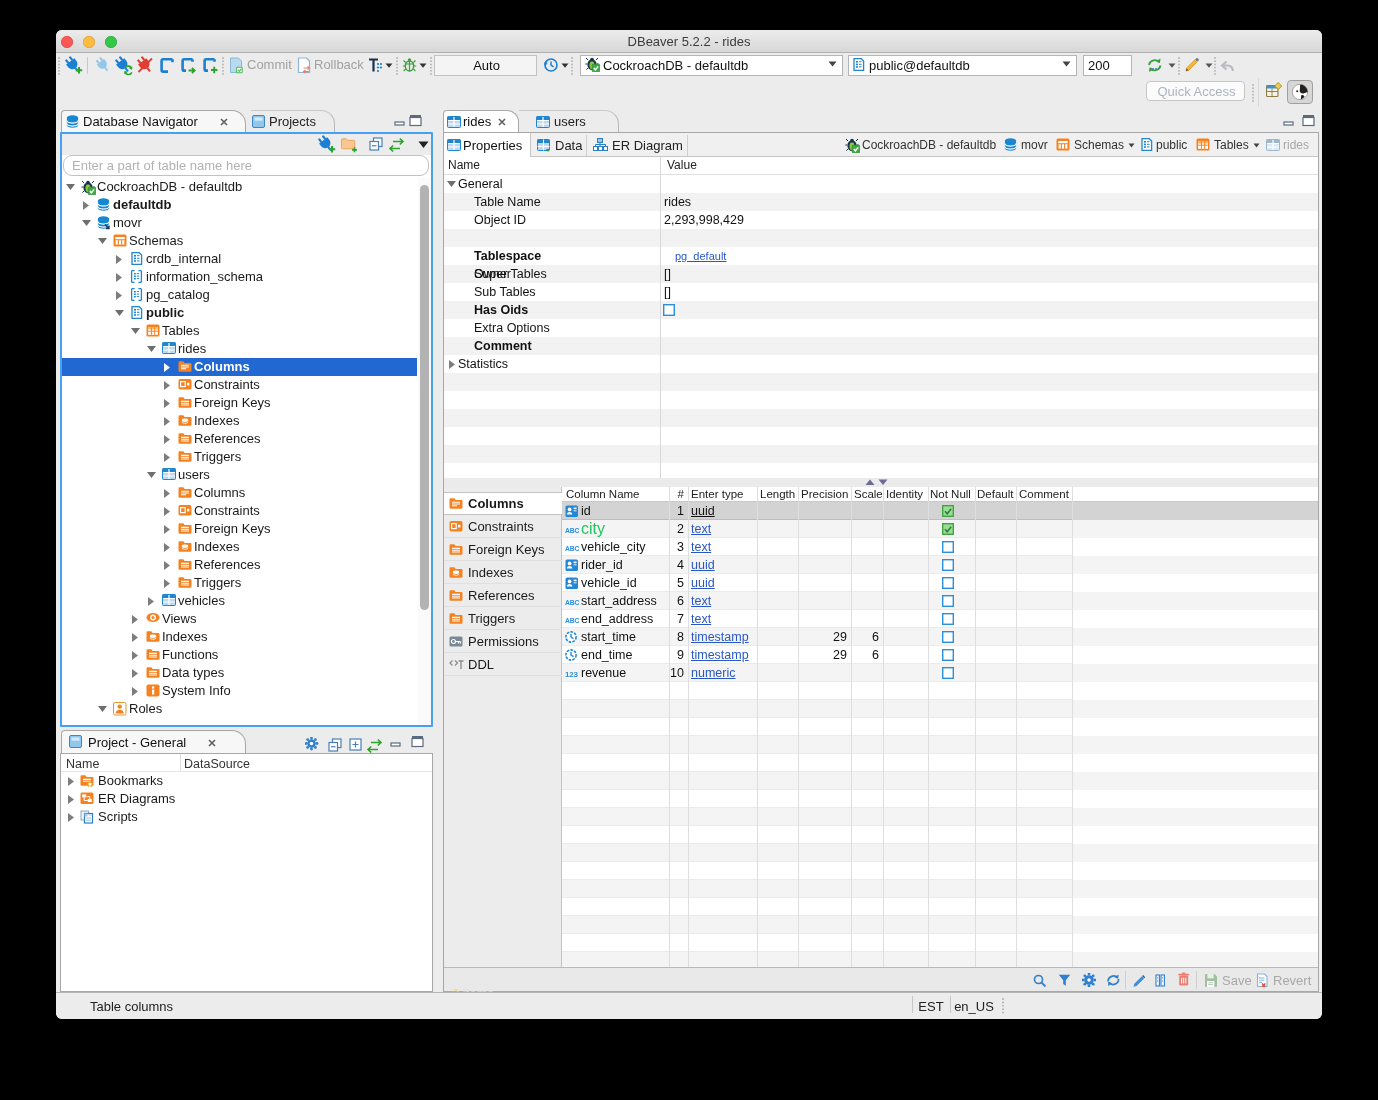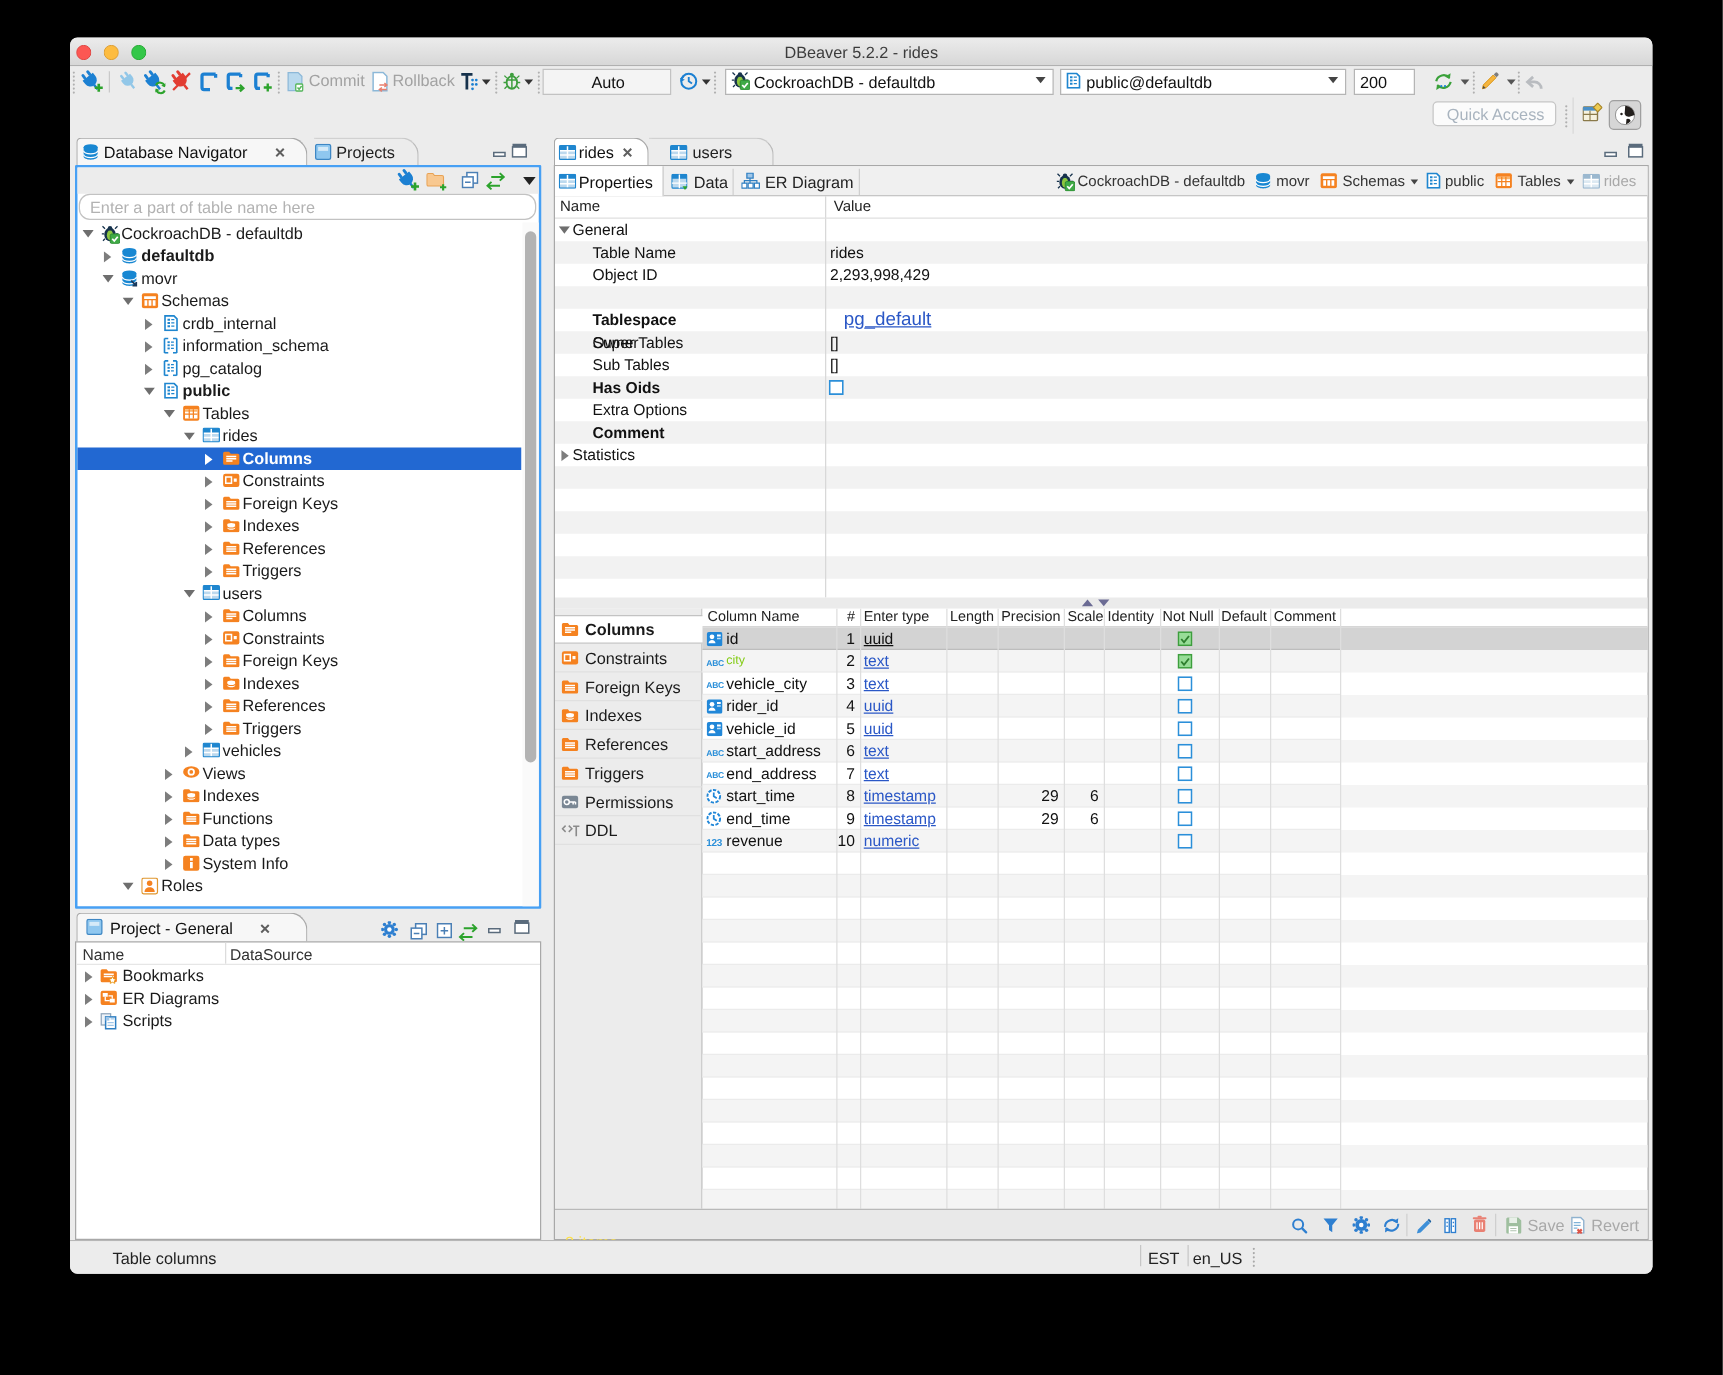--- a/index.html
+++ b/index.html
@@ -781,21 +781,21 @@
 <svg class="ab" style="left:447px;top:181px;" width="9" height="7" viewBox="0 0 9 7">
     <polygon points="0,0 9,0 4.5,6" fill="#6e6e6e"></polygon>
   </svg>
 <div class="ab" style="left:458px;top:175px;white-space:nowrap;font-size:12.5px;color:#111;line-height:18px;">General</div>
 <div class="ab" style="left:474px;top:193px;white-space:nowrap;font-size:12.5px;color:#111;line-height:18px;">Table Name</div>
 <div class="ab" style="left:664px;top:193px;white-space:nowrap;font-size:12.5px;color:#111;line-height:18px;">rides</div>
 <div class="ab" style="left:474px;top:211px;white-space:nowrap;font-size:12.5px;color:#111;line-height:18px;">Object ID</div>
 <div class="ab" style="left:664px;top:211px;white-space:nowrap;font-size:12.5px;color:#111;line-height:18px;">2,293,998,429</div>
 <div class="ab" style="left:474px;top:229px;white-space:nowrap;font-size:12.5px;color:#111;line-height:18px;margin-top:36px;">Owner</div>
 <div class="ab" style="left:474px;top:247px;white-space:nowrap;font-size:12.5px;color:#111;line-height:18px;font-weight:bold;">Tablespace</div>
-<div class="ab" style="left:664px;top:247px;white-space:nowrap;font-size:15px;color:#111;line-height:18px;padding-left:11px;"><span class="link">pg_default</span></div>
+<div class="ab" style="left:664px;top:247px;white-space:nowrap;font-size:11px;color:#111;line-height:18px;padding-left:11px;"><span class="link">pg_default</span></div>
 <div class="ab" style="left:474px;top:265px;white-space:nowrap;font-size:12.5px;color:#111;line-height:18px;">Super Tables</div>
 <div class="ab" style="left:664px;top:265px;white-space:nowrap;font-size:12.5px;color:#111;line-height:18px;">[]</div>
 <div class="ab" style="left:474px;top:283px;white-space:nowrap;font-size:12.5px;color:#111;line-height:18px;">Sub Tables</div>
 <div class="ab" style="left:664px;top:283px;white-space:nowrap;font-size:12.5px;color:#111;line-height:18px;">[]</div>
 <div class="ab" style="left:474px;top:301px;white-space:nowrap;font-size:12.5px;color:#111;line-height:18px;font-weight:bold;">Has Oids</div>
 <svg class="ab" style="left:663px;top:304px;" width="12" height="12" viewBox="0 0 12 12">
     <rect x="0.7" y="0.7" width="10.6" height="10.6" fill="#fff" stroke="#2b8fd9" stroke-width="1.4"></rect>
   </svg>
 <div class="ab" style="left:474px;top:319px;white-space:nowrap;font-size:12.5px;color:#111;line-height:18px;">Extra Options</div>
 <div class="ab" style="left:474px;top:337px;white-space:nowrap;font-size:12.5px;color:#111;line-height:18px;font-weight:bold;">Comment</div>
@@ -935,21 +935,21 @@
 <div class="ab" style="left:581px;top:503px;white-space:nowrap;font-size:12.5px;color:#111;line-height:16px;">id</div>
 <div class="ab" style="left:0px;top:503px;white-space:nowrap;left:660px;width:24px;text-align:right;font-size:12.5px;color:#111;line-height:16px;">1</div>
 <div class="ab" style="left:691px;top:503px;white-space:nowrap;font-size:12.5px;color:#111;line-height:16px;text-decoration:underline;">uuid</div>
 <svg class="ab" style="left:942px;top:505px;" width="12" height="12" viewBox="0 0 12 12">
     <rect x="0.7" y="0.7" width="10.6" height="10.6" fill="#97dd97" stroke="#3d9e3d" stroke-width="1.3"></rect>
     <path d="M3 6.2 l2.2 2.6 4 -5" stroke="#2f7f2f" stroke-width="1.5" fill="none"></path>
   </svg>
 <svg class="ab" style="left:565px;top:524px;" width="16" height="10" viewBox="0 0 16 10">
     <text x="0" y="8.5" font-family="Liberation Sans" font-size="6.8" font-weight="bold" fill="#2a8fd9" letter-spacing="-0.2">ABC</text>
   </svg>
-<div class="ab" style="left:581px;top:521px;white-space:nowrap;font-size:10px;color:#84cc16;line-height:16px;">city</div>
+<div class="ab" style="left:581px;top:521px;white-space:nowrap;font-size:16px;color:#22c55e;line-height:16px;">city</div>
 <div class="ab" style="left:0px;top:521px;white-space:nowrap;left:660px;width:24px;text-align:right;font-size:12.5px;color:#111;line-height:16px;">2</div>
 <div class="ab" style="left:691px;top:521px;white-space:nowrap;font-size:12.5px;color:#2a57c6;line-height:16px;text-decoration:underline;">text</div>
 <svg class="ab" style="left:942px;top:523px;" width="12" height="12" viewBox="0 0 12 12">
     <rect x="0.7" y="0.7" width="10.6" height="10.6" fill="#97dd97" stroke="#3d9e3d" stroke-width="1.3"></rect>
     <path d="M3 6.2 l2.2 2.6 4 -5" stroke="#2f7f2f" stroke-width="1.5" fill="none"></path>
   </svg>
 <svg class="ab" style="left:565px;top:542px;" width="16" height="10" viewBox="0 0 16 10">
     <text x="0" y="8.5" font-family="Liberation Sans" font-size="6.8" font-weight="bold" fill="#2a8fd9" letter-spacing="-0.2">ABC</text>
   </svg>
 <div class="ab" style="left:581px;top:539px;white-space:nowrap;font-size:12.5px;color:#111;line-height:16px;">vehicle_city</div>

